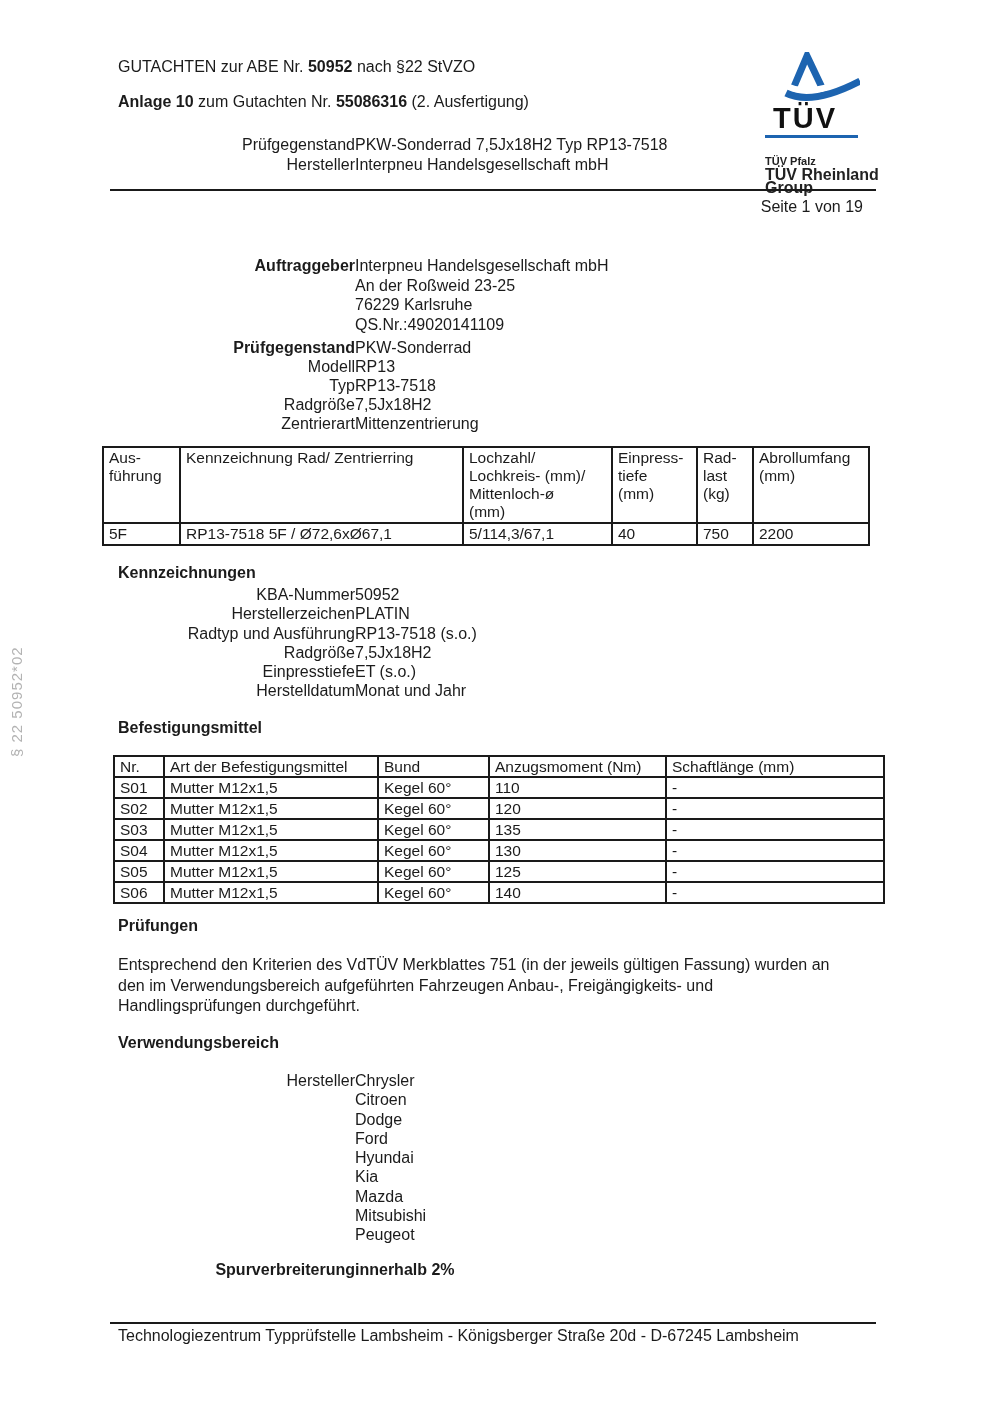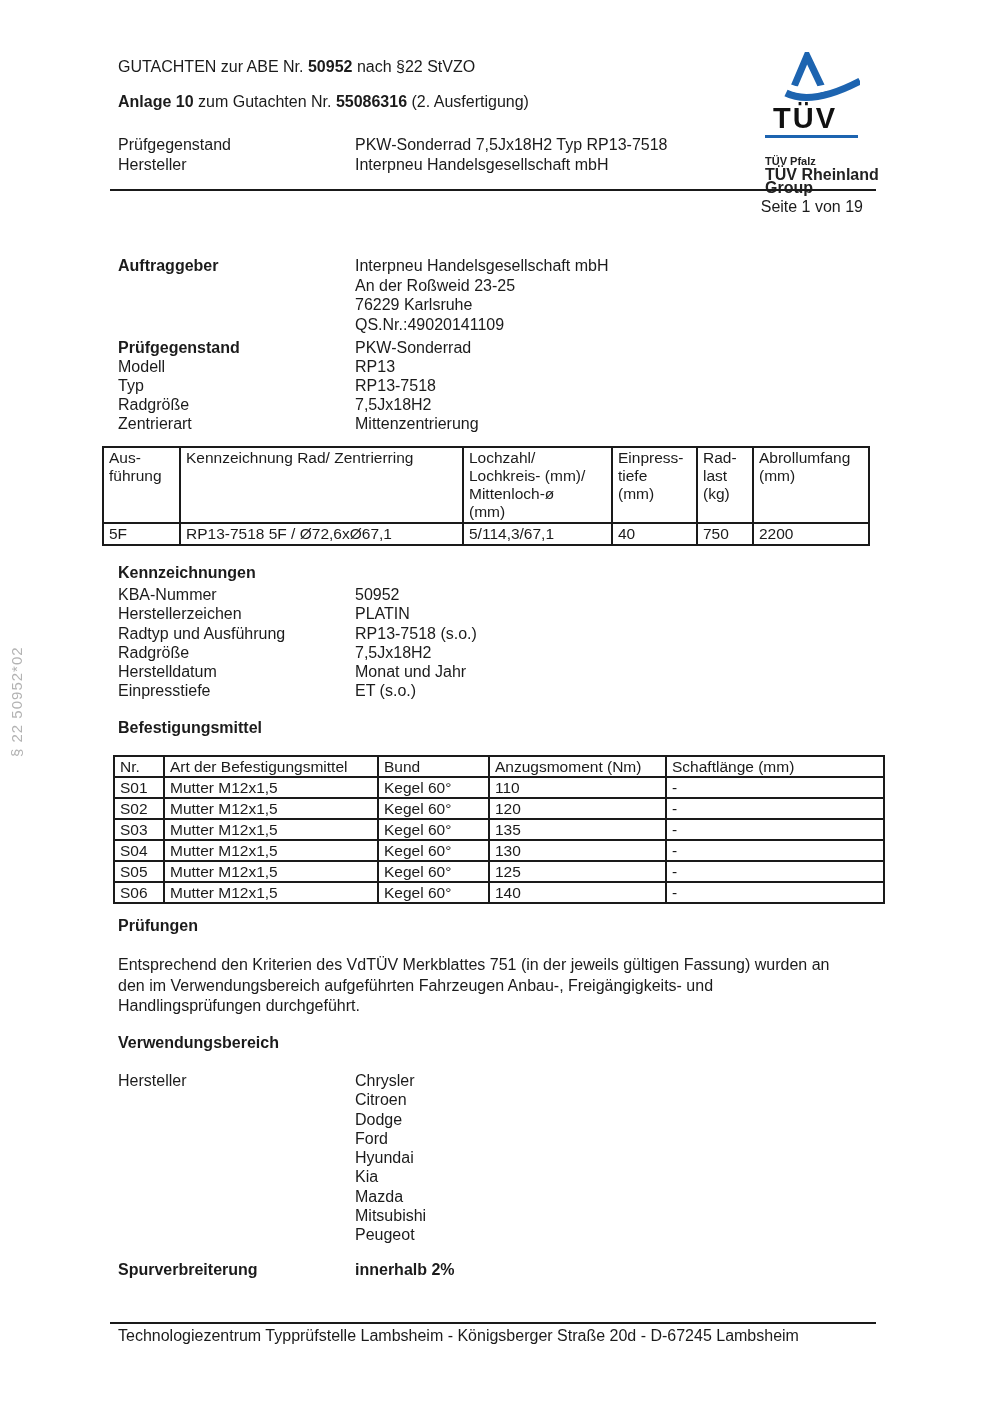--- a/index.html
+++ b/index.html
@@ -21,21 +21,21 @@
     position:absolute;left:8px;top:757px;
     transform:rotate(-90deg);transform-origin:0 0;
     white-space:nowrap;font-size:15px;letter-spacing:1px;
   }
 
   
   .title1{left:118px;top:58px;}
   .title2{left:118px;top:93px;}
   .hdr-meta{left:118px;top:135px;}
   .kv-row{display:flex;line-height:19.5px;}
-  .kv-label{width:237px;flex:0 0 237px;}
+  .kv-label{width:237px;flex:0 0 237px;text-align:right;}
 
   
   .logo{left:763px;top:52px;width:120px;}
   .logo svg{display:block;margin-left:21px;}
   .logo .brand{font-size:29px;font-weight:bold;letter-spacing:2px;margin:2px 0 0 10px;line-height:28px;color:#111;}
   .logo .rule{width:93px;height:3px;margin:3px 0 0 2px;}
   .logo .org1{font-size:11px;font-weight:bold;margin:17px 0 0 2px;line-height:13px;color:#222;}
   .logo .org2{font-size:16px;font-weight:bold;margin:0 0 0 2px;line-height:13px;color:#222;}
 
   .hline{height:2px;background:#1a1a1a;}
@@ -194,26 +194,26 @@
     </div>
     <div class="kv-row">
       <span class="kv-label">Radtyp und Ausführung</span>
       <span>RP13-7518 (s.o.)</span>
     </div>
     <div class="kv-row">
       <span class="kv-label">Radgröße</span>
       <span>7,5Jx18H2</span>
     </div>
     <div class="kv-row">
+      <span class="kv-label">Einpresstiefe</span>
+      <span>ET (s.o.)</span>
+    </div>
+    <div class="kv-row">
       <span class="kv-label">Herstelldatum</span>
       <span>Monat und Jahr</span>
-    </div>
-    <div class="kv-row">
-      <span class="kv-label">Einpresstiefe</span>
-      <span>ET (s.o.)</span>
     </div>
   </div>
 
   <div class="abs fast-h b">Befestigungsmittel</div>
   <table class="abs fast">
     <colgroup>
       <col style="width:50px">
         <col style="width:214px">
         <col style="width:111px">
       <col style="width:177px">

